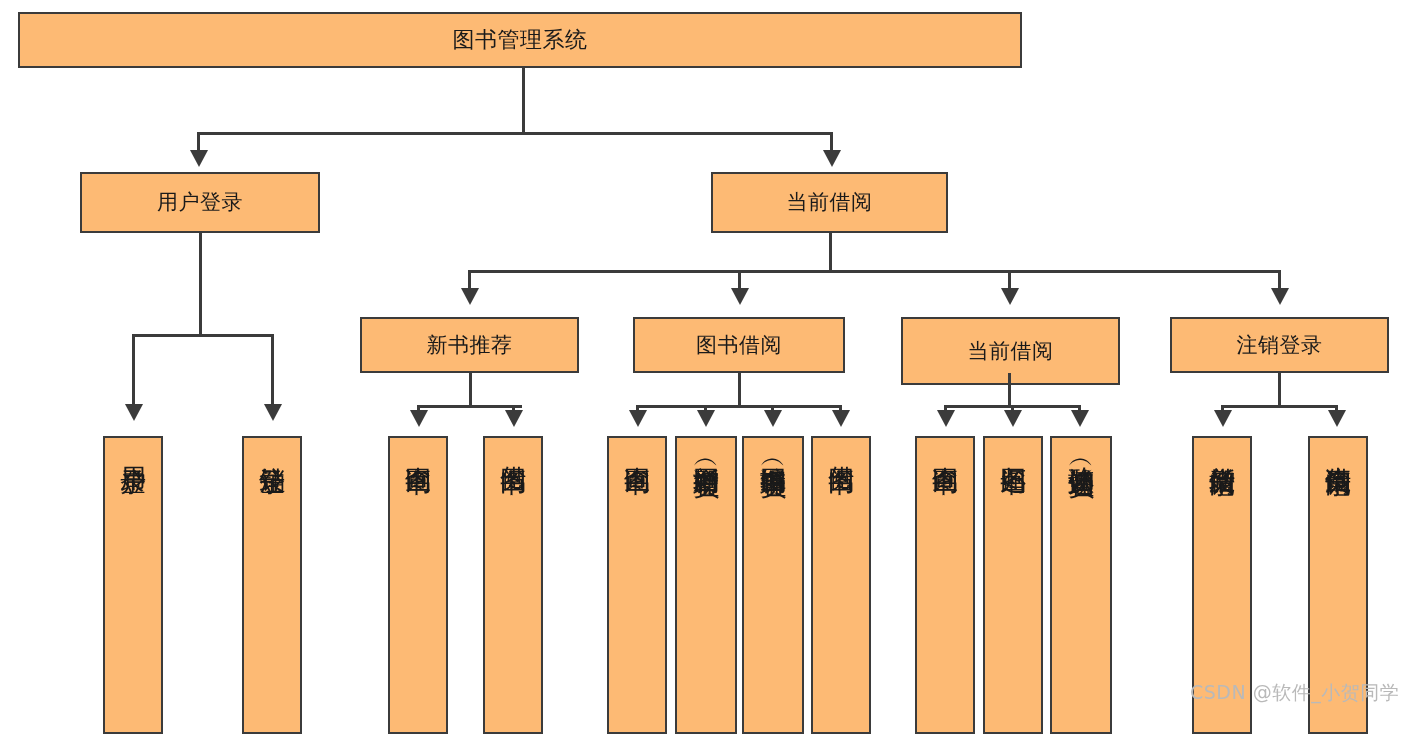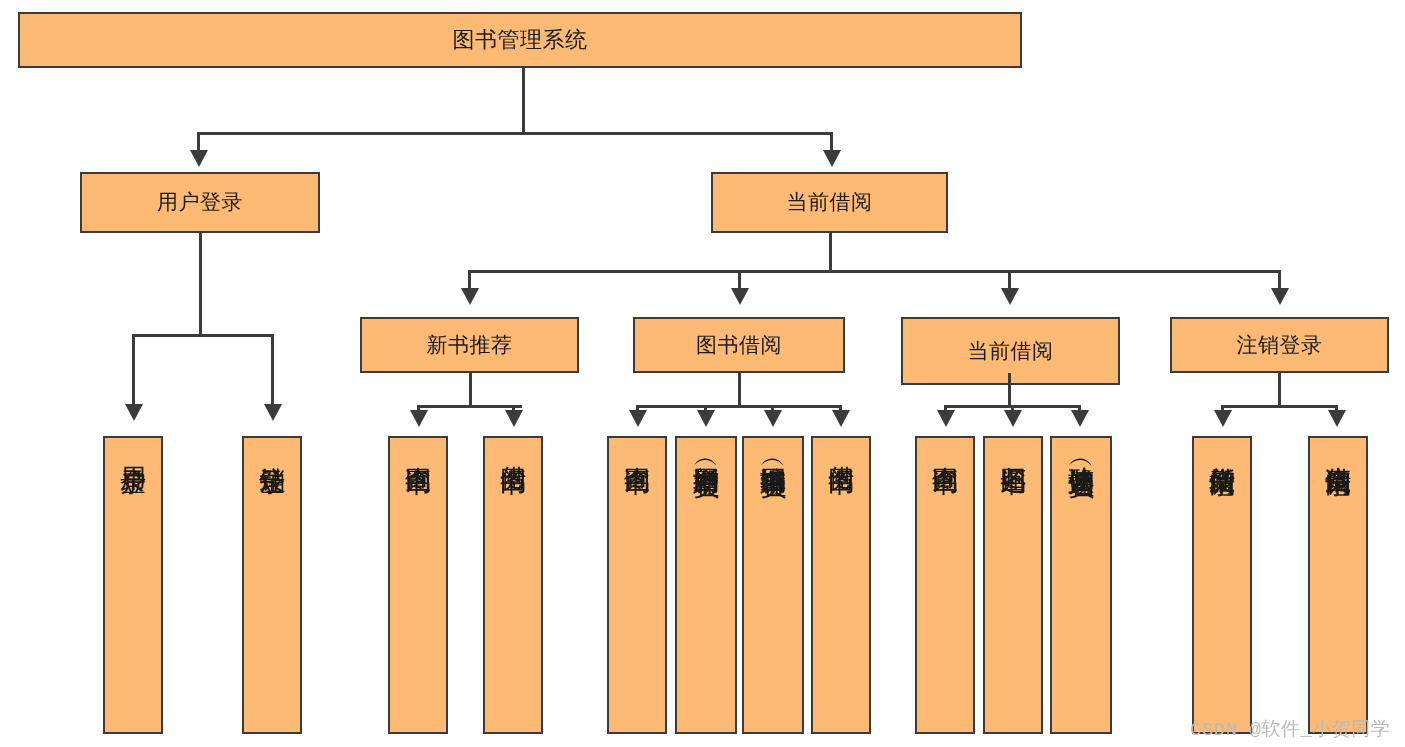--- a/index.html
+++ b/index.html
@@ -205,15 +205,15 @@
     <span class="node-label">确认归还（管理员）</span>
   </div>
 
   <div class="node vert" style="left:1192px; top:436px; width:60px; height:298px;">
     <span class="node-label">新增借阅记录</span>
   </div>
   <div class="node vert" style="left:1308px; top:436px; width:60px; height:298px;">
     <span class="node-label">查询借阅记录</span>
   </div>
 
-  <div class="watermark" style="left:1190px; top:716px;font-family:Liberation Mono, monospace;">CSDN @软件_小贺同学</div>
+  <div class="watermark" style="left:1190px; top:680px;">CSDN @软件_小贺同学</div>
 
 </div>
 
 </body></html>

